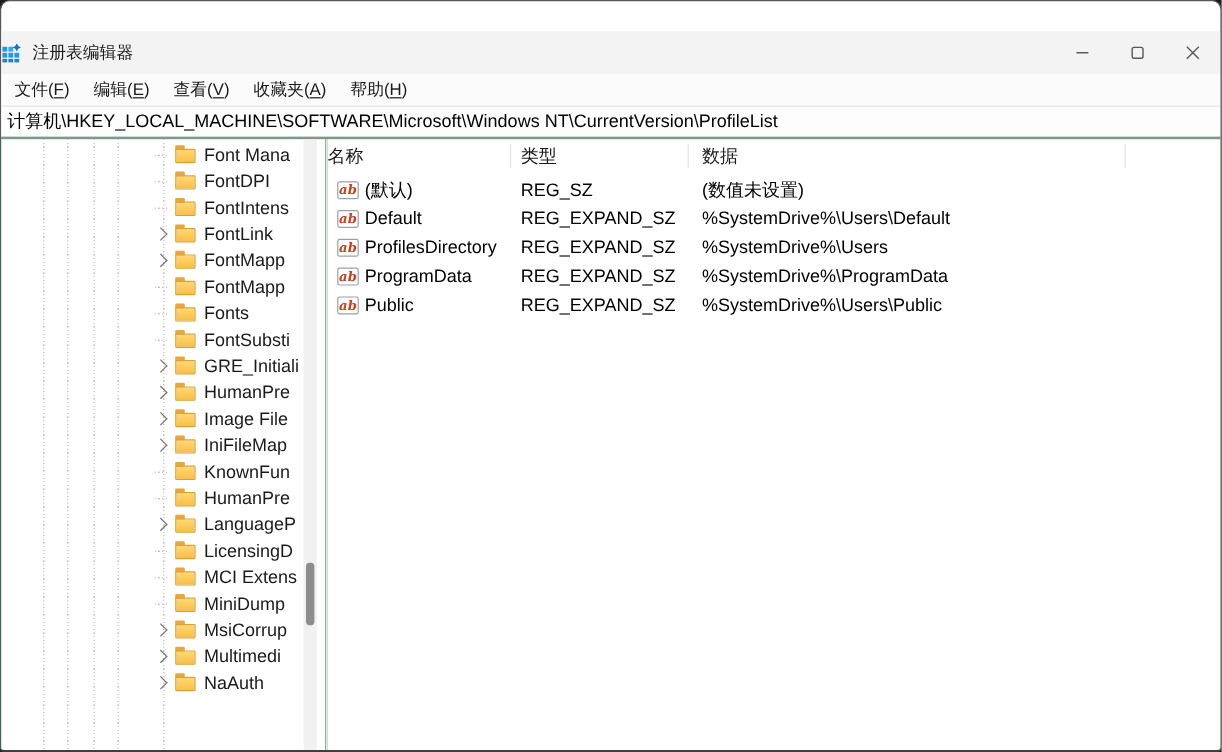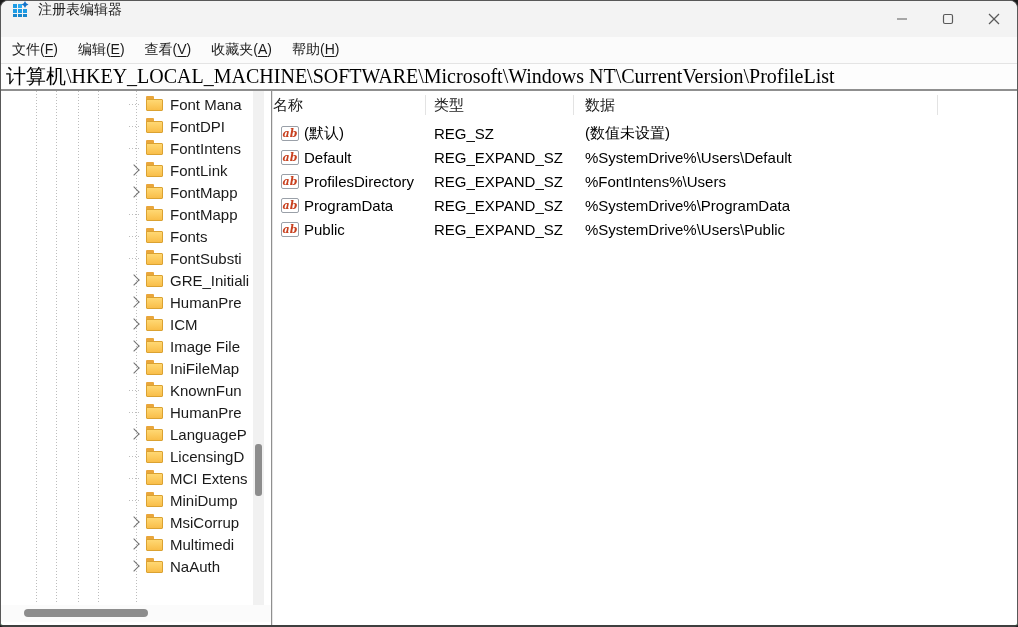--- a/index.html
+++ b/index.html
@@ -12,33 +12,33 @@
   .window{
     position:relative;width:1016px;height:624px;
     background:#ffffff;
     border:1px solid #585858;
     border-bottom:2px solid #3f3f3f;
     border-radius:8px 8px 4px 4px;
     overflow:hidden;
     box-sizing:content-box;
   }
   
-  .titlebar{height:36px;background:#f3f3f3;display:flex;padding-left:11px;}
+  .titlebar{height:36px;background:#f3f3f3;display:flex;align-items:center;margin-top:25px;}
   .app-icon{width:17px;height:17px;margin-right:9px;flex:0 0 auto;}
   .title-text{font-size:14px;color:#1a1a1a;}
   .win-controls{margin-left:auto;display:flex;height:36px;}
   .win-btn{width:46px;height:36px;display:flex;align-items:center;justify-content:center;}
   .win-btn svg{display:block;}
   
   .menubar{height:26px;background:#fbfbfb;display:flex;align-items:center;padding-left:1px;}
   .menu-item{font-size:14px;color:#1a1a1a;padding:3px 10px;}
   .menu-item u{text-underline-offset:2px;}
   
   .addressbar{height:25px;background:#fdfdfd;border-top:1px solid #e4e4e4;display:flex;align-items:center;padding-left:5px;}
-  .address-text{font-size:20px;color:#000;white-space:nowrap;font-family:Liberation Serif, serif;}
+  .address-text{font-size:15px;color:#000;white-space:nowrap;}
   
   .main{position:relative;display:flex;height:537px;border-top:2px solid #8f8f8f;background:#22c55e;}
   
   .tree-pane{position:relative;width:270px;flex:0 0 auto;background:#fff;overflow:hidden;}
   .guide{position:absolute;top:0;height:512px;width:1px;
     background-image:repeating-linear-gradient(to bottom,#bdbdbd 0 1px,transparent 1px 3px);}
   .tree-rows{position:absolute;top:2px;left:0;width:252px;height:510px;overflow:hidden;}
   .tree-row{height:22px;display:flex;align-items:center;padding-left:126px;white-space:nowrap;}
   .chev-box{width:18px;height:18px;flex:0 0 auto;position:relative;display:flex;align-items:center;}
   .connector{width:12px;height:1px;margin-left:2px;
@@ -221,28 +221,20 @@
     </span>
     <span class="folder"></span>
     <span class="tree-label">HumanPre</span>
   </div>
           <div class="tree-row">
     <span class="chev-box">
       <span class="connector" style="visibility: hidden;"></span>
       <span class="chevron"></span>
     </span>
     <span class="folder"></span>
-    <span class="tree-label">ICM</span>
-  </div>
-          <div class="tree-row">
-    <span class="chev-box">
-      <span class="connector" style="visibility: hidden;"></span>
-      <span class="chevron"></span>
-    </span>
-    <span class="folder"></span>
     <span class="tree-label">Image File</span>
   </div>
           <div class="tree-row">
     <span class="chev-box">
       <span class="connector" style="visibility: hidden;"></span>
       <span class="chevron"></span>
     </span>
     <span class="folder"></span>
     <span class="tree-label">IniFileMap</span>
   </div>
@@ -362,21 +354,21 @@
     </span>
     <span class="cell-type">REG_EXPAND_SZ</span>
     <span class="cell-data">%SystemDrive%\Users\Default</span>
   </div>
           <div class="list-row">
     <span class="cell-name">
       <span class="val-icon">ab</span>
       <span class="val-name">ProfilesDirectory</span>
     </span>
     <span class="cell-type">REG_EXPAND_SZ</span>
-    <span class="cell-data">%FontIntens%\Users</span>
+    <span class="cell-data">%SystemDrive%\Users</span>
   </div>
           <div class="list-row">
     <span class="cell-name">
       <span class="val-icon">ab</span>
       <span class="val-name">ProgramData</span>
     </span>
     <span class="cell-type">REG_EXPAND_SZ</span>
     <span class="cell-data">%SystemDrive%\ProgramData</span>
   </div>
           <div class="list-row">

